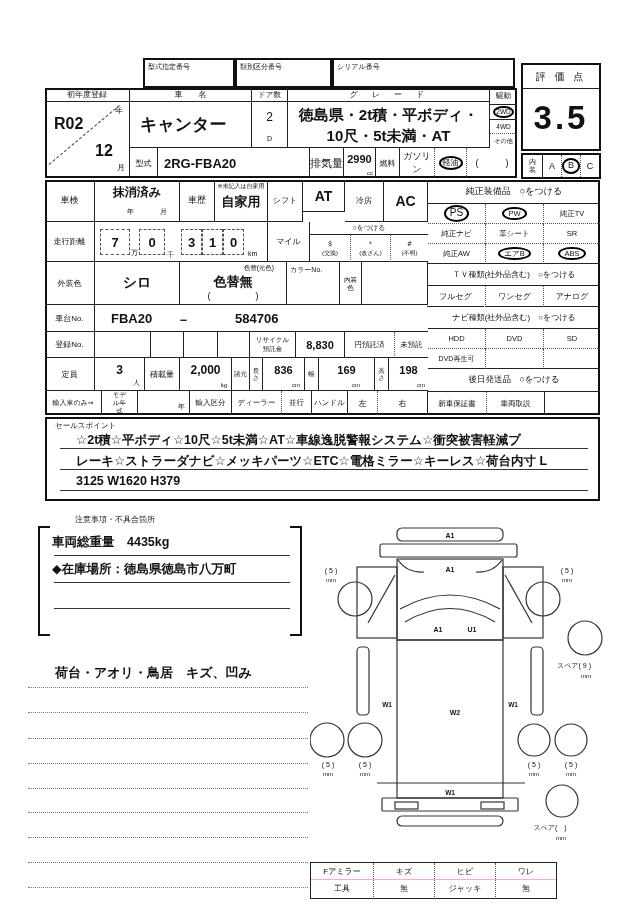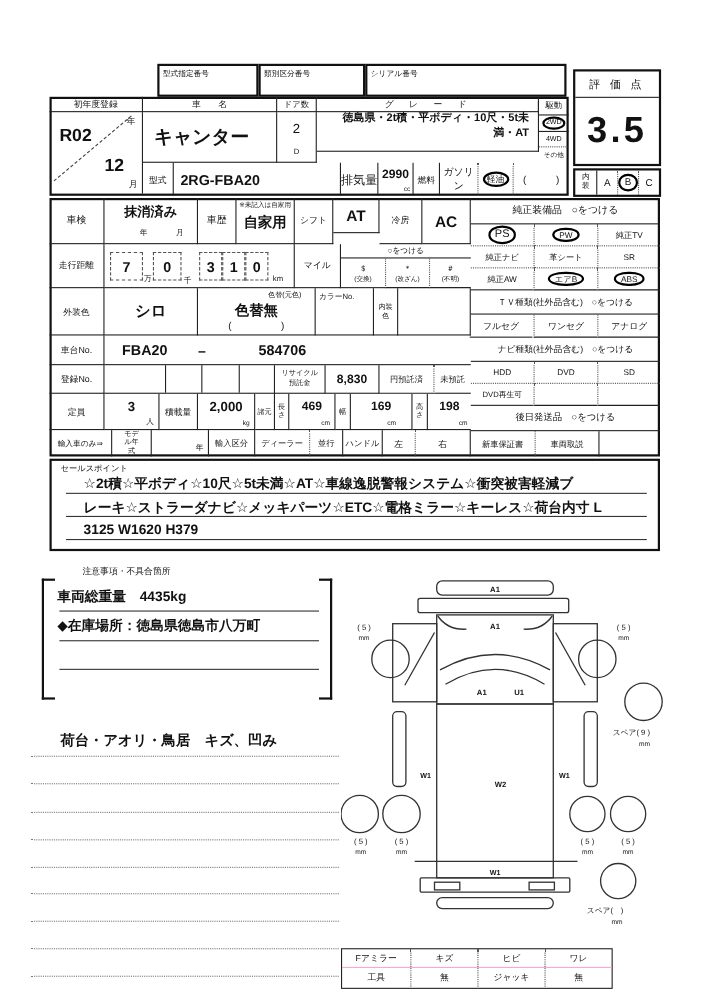--- a/index.html
+++ b/index.html
@@ -64,21 +64,21 @@
   <div class="a bR bB ct" style="left:130px;top:88px;width:122px;height:14px;font-size:8px">車　　名</div>
   <div class="a bR bB bold" style="left:130px;top:102px;width:122px;height:46px;display:flex;align-items:center;padding-left:10px;font-size:17px">キャンター</div>
 
   <div class="a bR bB ct" style="left:252px;top:88px;width:36px;height:14px;font-size:7.5px">ドア数</div>
   <div class="a bR bB" style="left:252px;top:102px;width:36px;height:46px">
     <div class="ct" style="height:30px;font-size:12px">2</div>
     <div class="ct" style="height:12px;font-size:7px">D</div>
   </div>
 
   <div class="a bR bB ct" style="left:288px;top:88px;width:202px;height:14px;font-size:8px;letter-spacing:3px">グ　レ　ー　ド</div>
-  <div class="a bR bB ct bold" style="left:288px;top:92px;width:202px;height:46px;font-size:10px;line-height:1.4;padding:0 8px;text-align:right">徳島県・2t積・平ボディ・10尺・5t未満・AT</div>
+  <div class="a bR bB ct bold" style="left:288px;top:102px;width:202px;height:46px;font-size:15px;line-height:1.4;padding:0 8px;text-align:center">徳島県・2t積・平ボディ・10尺・5t未満・AT</div>
 
   <div class="a bB ct" style="left:490px;top:88px;width:27px;height:17px;font-size:7.5px">駆動</div>
   <div class="a bB ct" style="left:490px;top:105px;width:27px;height:15px;font-size:6.5px">
       <span class="circ" style="font-size:6.5px;padding:0 1px">2WD</span>
     </div>
   <div class="a dotB ct" style="left:490px;top:120px;width:27px;height:14px;font-size:6.5px">4WD</div>
   <div class="a ct" style="left:490px;top:134px;width:27px;height:14px;font-size:6px">その他</div>
 
   <div class="a bR ct" style="left:130px;top:148px;width:28px;height:30px;font-size:8px">型式</div>
   <div class="a bR bold" style="left:158px;top:148px;width:152px;height:30px;display:flex;align-items:center;padding-left:6px;font-size:13px">2RG-FBA20</div>
@@ -178,21 +178,21 @@
     <span class="a" style="right:4px;bottom:2px;font-size:7px">人</span>
   </div>
   <div class="a bR bB ct" style="left:145px;top:358px;width:35px;height:33px;font-size:8px">積載量</div>
   <div class="a bR bB" style="left:180px;top:358px;width:52px;height:33px">
     <div class="ct bold" style="height:24px;font-size:12px">2,000</div>
     <span class="a" style="right:4px;bottom:2px;font-size:6px">kg</span>
   </div>
   <div class="a bR bB ct" style="left:232px;top:358px;width:18px;height:33px;font-size:6.5px">諸元</div>
   <div class="a bR bB ct" style="left:250px;top:358px;width:13px;height:33px;font-size:6.5px;line-height:1.1;padding:0 3px;word-break:break-all">長さ</div>
   <div class="a bR bB" style="left:263px;top:358px;width:42px;height:33px">
-    <div class="ct bold" style="height:24px;font-size:11px">469</div>
+    <div class="ct bold" style="height:24px;font-size:11px">836</div>
     <span class="a" style="right:4px;bottom:2px;font-size:6px">cm</span>
   </div>
   <div class="a bR bB ct" style="left:305px;top:358px;width:14px;height:33px;font-size:6.5px">幅</div>
   <div class="a bR bB" style="left:319px;top:358px;width:56px;height:33px">
     <div class="ct bold" style="height:24px;font-size:11px">169</div>
     <span class="a" style="right:14px;bottom:2px;font-size:6px">cm</span>
   </div>
   <div class="a bR bB ct" style="left:375px;top:358px;width:14px;height:33px;font-size:6.5px;line-height:1.1;padding:0 3px;word-break:break-all">高さ</div>
   <div class="a bB" style="left:389px;top:358px;width:39px;height:33px">
     <div class="ct bold" style="height:24px;font-size:11px">198</div>

